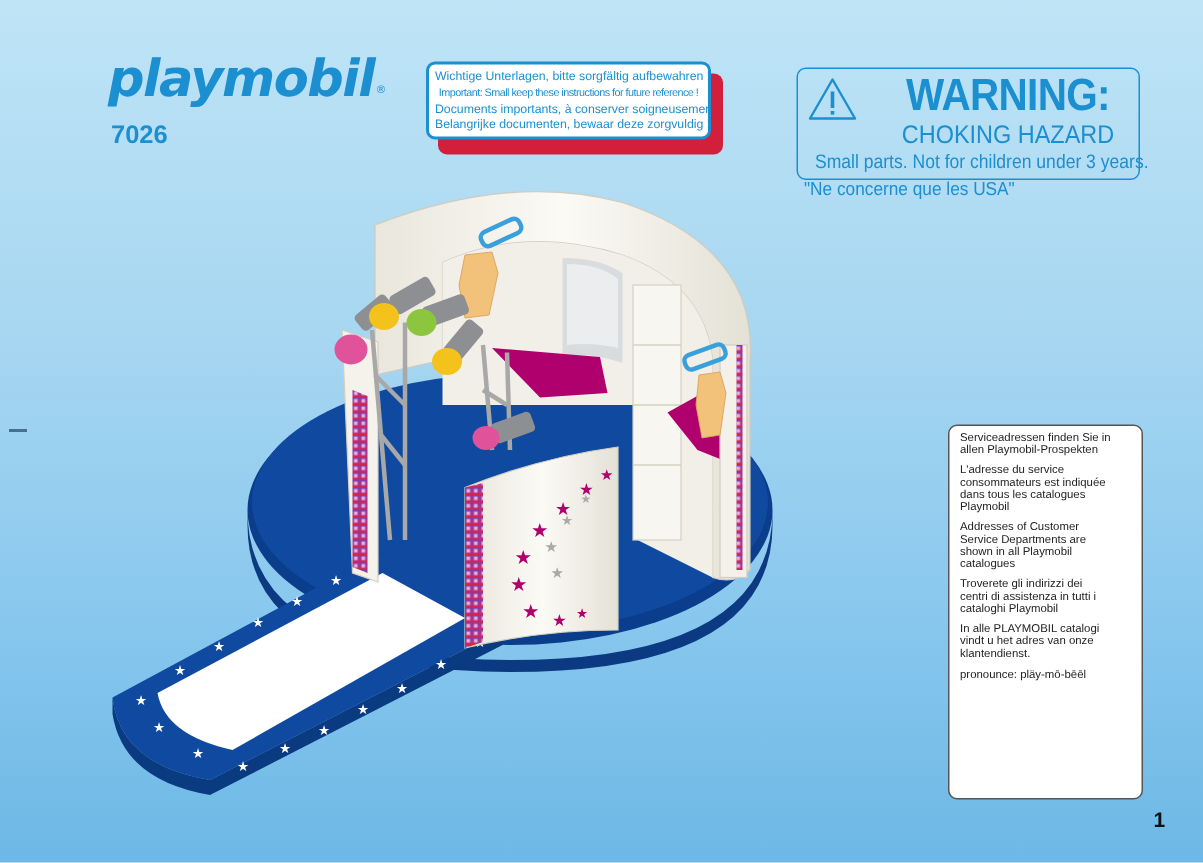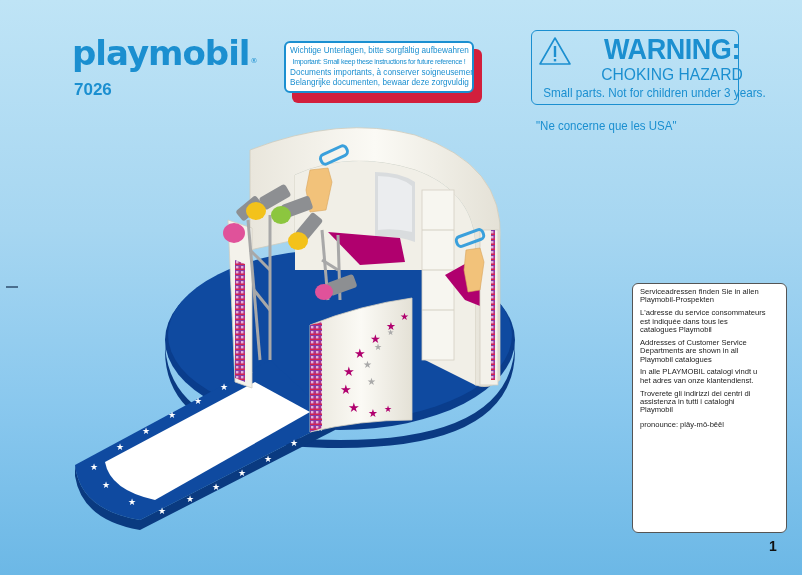--- a/index.html
+++ b/index.html
@@ -6,41 +6,41 @@
     html, body { width: 802px; height: 575px; overflow: hidden; }
     body {
       position: relative;
       background: linear-gradient(180deg, #bfe4f6 0%, #a6d6f1 40%, #8ac8ee 70%, #6cb8e6 100%);
       font-family: "Liberation Sans", sans-serif;
     }
     .logo {
       position: absolute; left: 72px; top: 36px;
       font-family: "DejaVu Sans", sans-serif;
       font-weight: bold; font-size: 34px; letter-spacing: -1px;
-      color: #1b8fd0; line-height: 1;
+      color: #1b8fd0; line-height: 1; font-style: italic;
     }
     .logo sup { font-size: 7px; font-weight: normal; vertical-align: 2px; letter-spacing: 0; margin-left: 1px; }
     .product-number {
       position: absolute; left: 74px; top: 80px;
       font-weight: bold; font-size: 17px; color: #1b8fd0;
     }
     .notice-wrap { position: absolute; left: 284px; top: 41px; width: 190px; height: 54px; }
     .notice-shadow {
       position: absolute; left: 8px; top: 8px; width: 190px; height: 54px;
       background: #d21f3c; border-radius: 6px;
     }
     .notice {
       position: absolute; left: 0; top: 0; width: 190px; height: 52px;
       background: #ffffff; border: 2px solid #1b8fd0; border-radius: 6px;
       padding: 3px 4px; text-align: center;
       color: #1b8fd0; font-size: 8.2px; line-height: 10.8px; white-space: nowrap; overflow: hidden;
     }
     .notice .condensed { font-size: 7.2px; letter-spacing: -0.35px; }
     .warning {
-      position: absolute; left: 531px; top: 30px; width: 208px; height: 75px;
+      position: absolute; left: 531px; top: 45px; width: 229px; height: 75px;
       border: 1.5px solid #1b8fd0; border-radius: 6px; color: #1b8fd0;
     }
     .warning-icon { position: absolute; left: 6px; top: 5px; width: 34px; height: 30px; }
     .warning-title {
       position: absolute; left: 60px; top: 2px; width: 160px; text-align: center;
       font-size: 30px; font-weight: bold; letter-spacing: -0.5px; line-height: 32px;
       transform: scaleX(0.9); transform-origin: center;
     }
     .warning-sub {
       position: absolute; left: 56px; top: 35px; width: 168px; text-align: center;
@@ -48,21 +48,21 @@
     }
     .warning-small {
       position: absolute; left: 0; top: 54px; width: 226px; text-align: center;
       font-size: 13px; line-height: 15px; transform: scaleX(0.9); white-space: nowrap;
     }
     .us-note {
       position: absolute; left: 536px; top: 119px; font-size: 12.5px; color: #1b8fd0;
       transform: scaleX(0.92); transform-origin: left; white-space: nowrap;
     }
     .service-box {
-      position: absolute; left: 632px; top: 283px; width: 155px; height: 250px;
+      position: absolute; left: 632px; top: 283px; width: 130px; height: 250px;
       background: #ffffff; border: 1.5px solid #555; border-radius: 6px;
       padding: 4px 20px 4px 7px; color: #222; font-size: 7.6px; line-height: 8.4px;
     }
     .service-box p { margin-bottom: 4.4px; }
     .service-box .pron { margin-top: 6px; }
     .page-number {
       position: absolute; left: 769px; top: 538px; font-weight: bold; font-size: 14px; color: #111;
     }
     .edge-mark { position: absolute; left: 6px; top: 286px; width: 12px; height: 2px; background: #4a6e8e; }
     .toy { position: absolute; left: 70px; top: 120px; width: 460px; height: 410px; }
@@ -223,18 +223,18 @@
       <text x="293" y="248" fill="#a9a9a9" font-size="10">★</text>
       <text x="297" y="265" fill="#a9a9a9" font-size="10">★</text>
     </g>
   </svg>
 </div>
 
 <div class="service-box">
   <p>Serviceadressen finden Sie in allen Playmobil-Prospekten</p>
   <p>L'adresse du service consommateurs est indiquée dans tous les catalogues Playmobil</p>
   <p>Addresses of Customer Service Departments are shown in all Playmobil catalogues</p>
+  <p>Troverete gli indirizzi dei centri di assistenza in tutti i cataloghi Playmobil</p>
   <p>In alle PLAYMOBIL catalogi vindt u het adres van onze klantendienst.</p>
-  <p>Troverete gli indirizzi dei centri di assistenza in tutti i cataloghi Playmobil</p>
   <p class="pron">pronounce: pläy-mō-bēēl</p>
 </div>
 
 <div class="page-number">1</div>
 
 </body></html>

